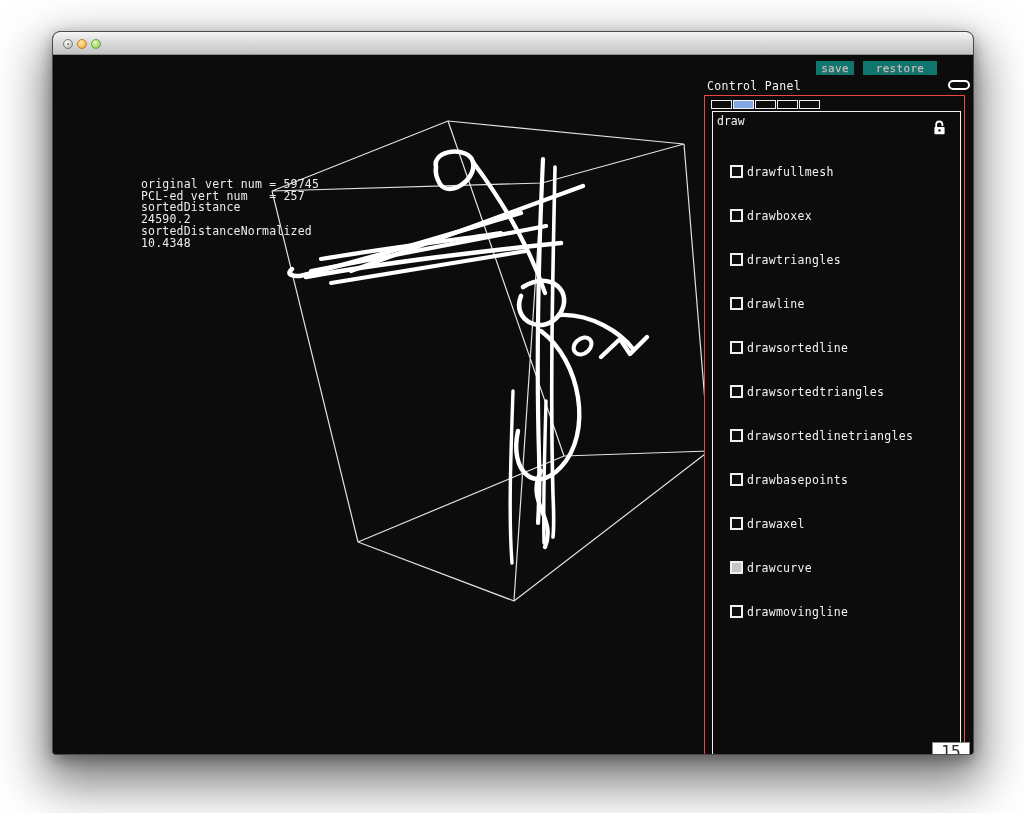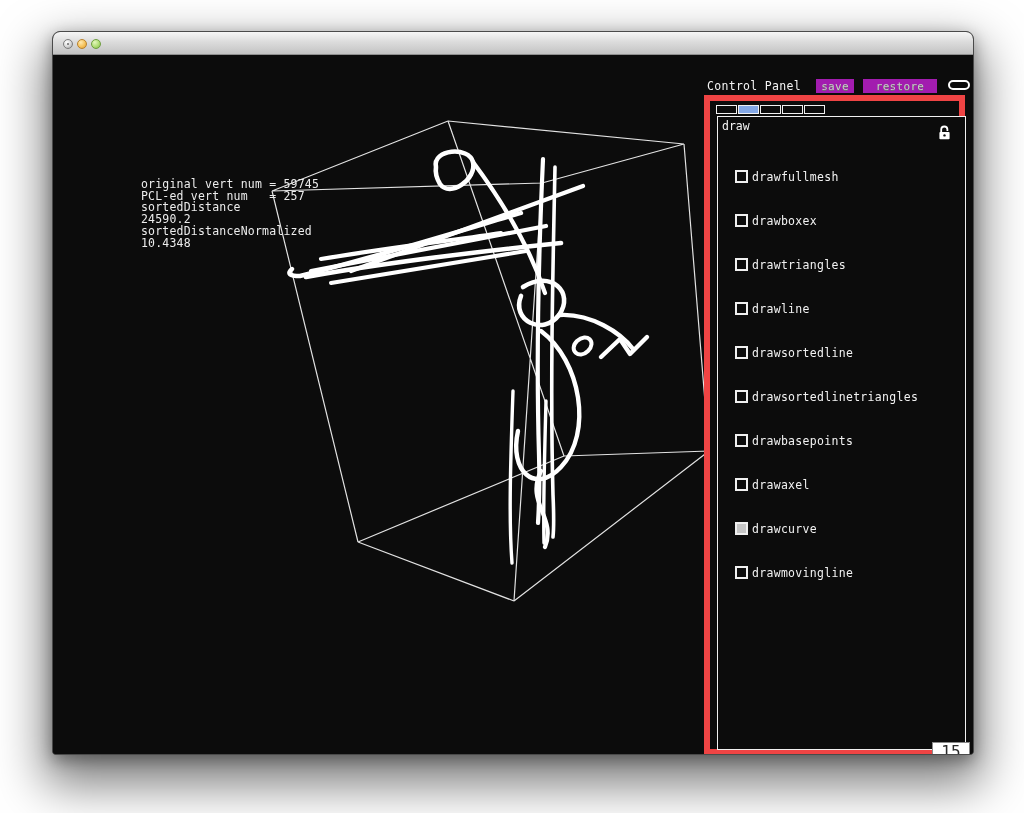--- a/index.html
+++ b/index.html
@@ -30,31 +30,31 @@
   
   .viz { position:absolute; left:0; top:0; width:922px; height:701px; }
   .stats {
     position:absolute; left:88px; top:124px; color:#ececec;
     font-size:11.5px; line-height:11.7px; letter-spacing:.2px; white-space:pre;
   }
 
   
   .cp-title { position:absolute; left:654px; top:24px; font-size:11.5px; color:#f4f4f4; letter-spacing:.3px; }
   .cp-btn {
-    position:absolute; top:24px; height:14px; background:#a21caf; color:#c9c9c9;
+    position:absolute; top:6px; height:14px; background:#0f766e; color:#c9c9c9;
     font-family:inherit; font-size:11px; line-height:13px; text-align:center;
     border:none; letter-spacing:.3px; text-shadow:0 1px 0 #6f6f6f; cursor:default;
   }
   .cp-btn.save { left:763px; width:38px; }
   .cp-btn.restore { left:810px; width:74px; }
   .cp-minimize { position:absolute; left:895px; top:25px; width:22px; height:10px;
     border:2px solid #ffffff; border-radius:5px; background:transparent; }
 
   .panel-outer { position:absolute; left:651px; top:40px; width:261px; bottom:-1px;
-    border:6px solid #ef4444; background:#0c0c0c; }
+    border:1px solid #ef4444; background:#0c0c0c; }
   .tabs { position:absolute; left:6px; top:4px; display:flex; }
   .tab { width:21px; height:9px; border:1px solid #f1f1f1; background:#0c0c0c; margin-right:1px; }
   .tab.checked { background:#84a8e6; }
 
   .panel-draw { position:absolute; left:7px; top:15px; width:249px; bottom:-1px;
     border:1px solid #f1f1f1; background:#0c0c0c; }
   .panel-draw-title { position:absolute; left:4px; top:2px; font-size:11.5px; color:#f4f4f4; }
   .lock { position:absolute; right:14px; top:8px; }
 
   .cb-list { position:absolute; left:0; top:29px; width:100%; }
@@ -172,20 +172,24 @@
             <div class="cb-row">
               <span class="cb"></span>
               <span class="cb-label">drawline</span>
             </div>
 
             <div class="cb-row">
               <span class="cb"></span>
               <span class="cb-label">drawsortedline</span>
             </div>
 
+            <div class="cb-row">
+              <span class="cb"></span>
+              <span class="cb-label">drawsortedtriangles</span>
+            </div>
 
             <div class="cb-row">
               <span class="cb"></span>
               <span class="cb-label">drawsortedlinetriangles</span>
             </div>
 
             <div class="cb-row">
               <span class="cb"></span>
               <span class="cb-label">drawbasepoints</span>
             </div>

